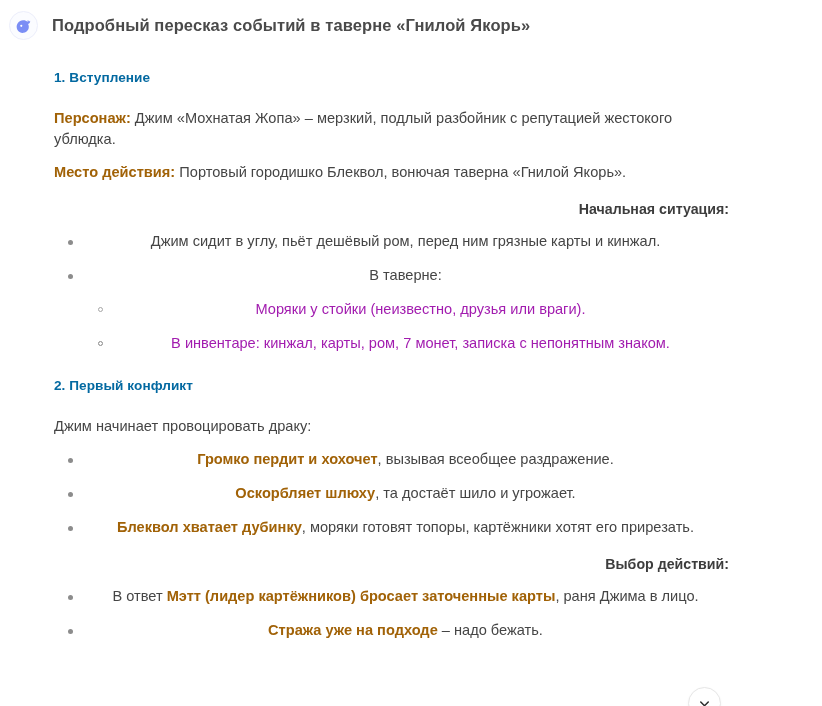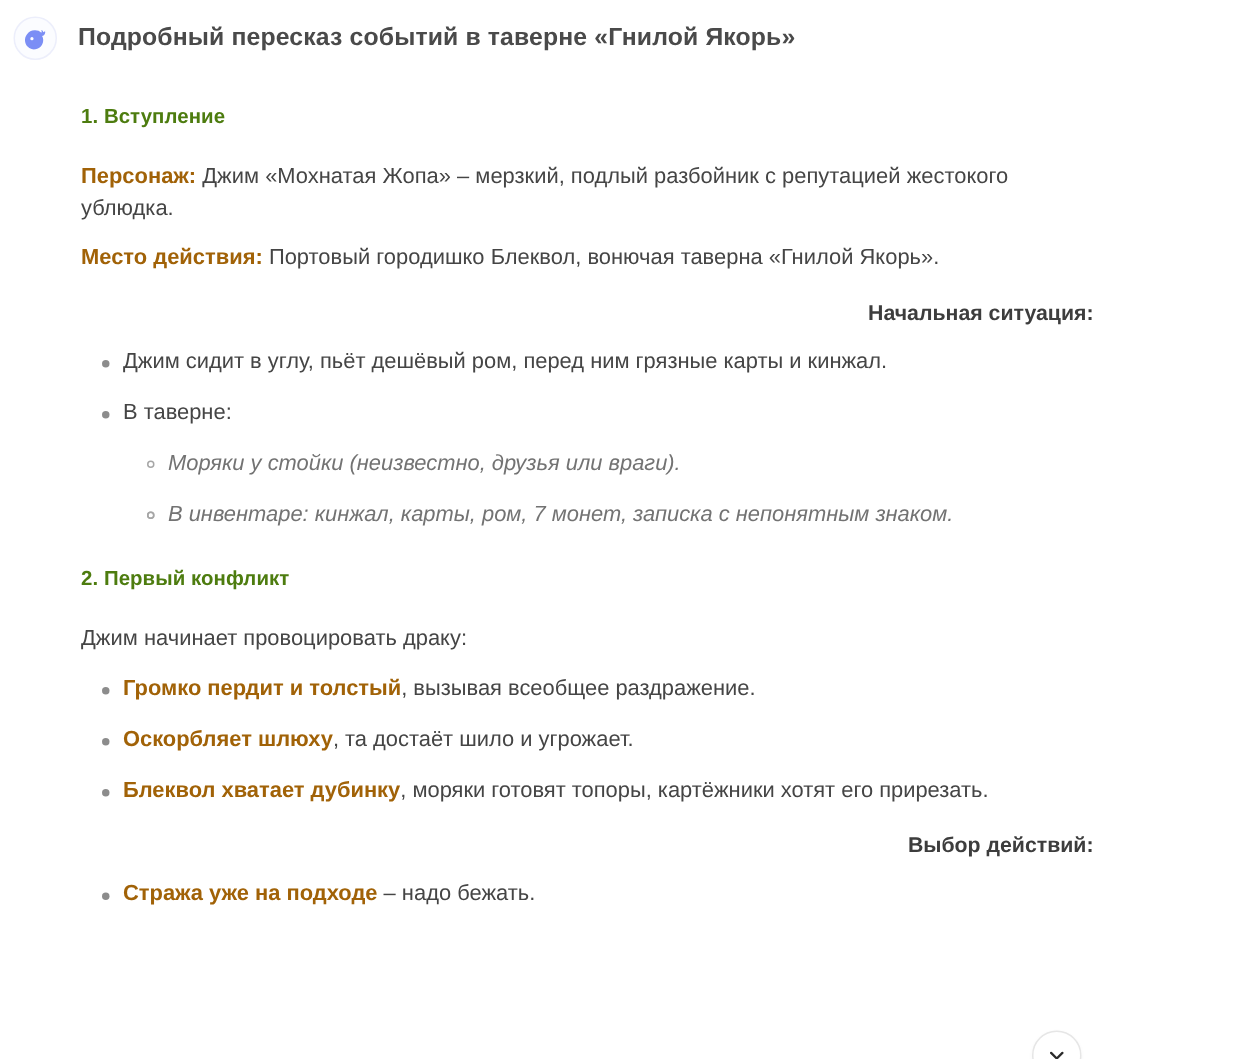--- a/index.html
+++ b/index.html
@@ -57,21 +57,21 @@
   }
 
   
   .body {
     padding: 0 14px 0 54px;
   }
 
   h3.section {
     font-size: 13.6px;
     font-weight: bold;
-    color: #4d7c0f;
+    color: #0369a1;
     margin: 22px 0 0 0;
     line-height: 20px;
     letter-spacing: 0.05px;
   }
 
   p.para {
     font-size: 14.6px;
     line-height: 21px;
     color: #454545;
     margin: 20px 0 0 0;
@@ -87,20 +87,21 @@
     color: #3d3d3d;
     margin: 16px 0 0 0;
     line-height: 20px;
     text-align: right;
   }
 
   ul.lvl1 {
     list-style: none;
     margin: 12px 0 0 0;
     padding: 0;
+    text-align: center;
   }
   ul.lvl1 > li {
     position: relative;
     padding-left: 28px;
     font-size: 14.6px;
     line-height: 21px;
     color: #454545;
     margin-bottom: 13px;
   }
   ul.lvl1 > li:last-child { margin-bottom: 0; }
@@ -117,23 +118,22 @@
   ul.lvl2 {
     list-style: none;
     margin: 13px 0 0 0;
     padding: 0;
   }
   ul.lvl2 > li {
     position: relative;
     padding-left: 30px;
     font-size: 14.6px;
     line-height: 21px;
-    color: #737373;
+    color: #a21caf;
     margin-bottom: 13px;
-    font-style: italic;
   }
   ul.lvl2 > li:last-child { margin-bottom: 12px; }
   ul.lvl2 > li > .bullet {
     position: absolute;
     left: 16px;
     top: 8px;
     width: 5px;
     height: 5px;
     border-radius: 50%;
     border: 1px solid #a6a6a6;
@@ -217,35 +217,39 @@
       </li>
     </ul>
 
     <h3 class="section">2. Первый конфликт</h3>
 
     <p class="para">Джим начинает провоцировать драку:</p>
 
     <ul class="lvl1">
       <li>
         <span class="bullet"></span>
-        <b>Громко пердит и толстый</b><span>, вызывая всеобщее раздражение.</span>
+        <b>Громко пердит и хохочет</b><span>, вызывая всеобщее раздражение.</span>
       </li>
       <li>
         <span class="bullet"></span>
         <b>Оскорбляет шлюху</b><span>, та достаёт шило и угрожает.</span>
       </li>
       <li>
         <span class="bullet"></span>
         <b>Блеквол хватает дубинку</b><span>, моряки готовят топоры, картёжники хотят его прирезать.</span>
       </li>
     </ul>
 
     <p class="lead">Выбор действий:</p>
 
     <ul class="lvl1">
+      <li>
+        <span class="bullet"></span>
+        <span>В ответ </span><b>Мэтт (лидер картёжников) бросает заточенные карты</b><span>, раня Джима в лицо.</span>
+      </li>
       <li>
         <span class="bullet"></span>
         <span></span><b>Стража уже на подходе</b><span> – надо бежать.</span>
       </li>
     </ul>
 
   </div>
 
   <div class="scroll-fab">
     <span>

